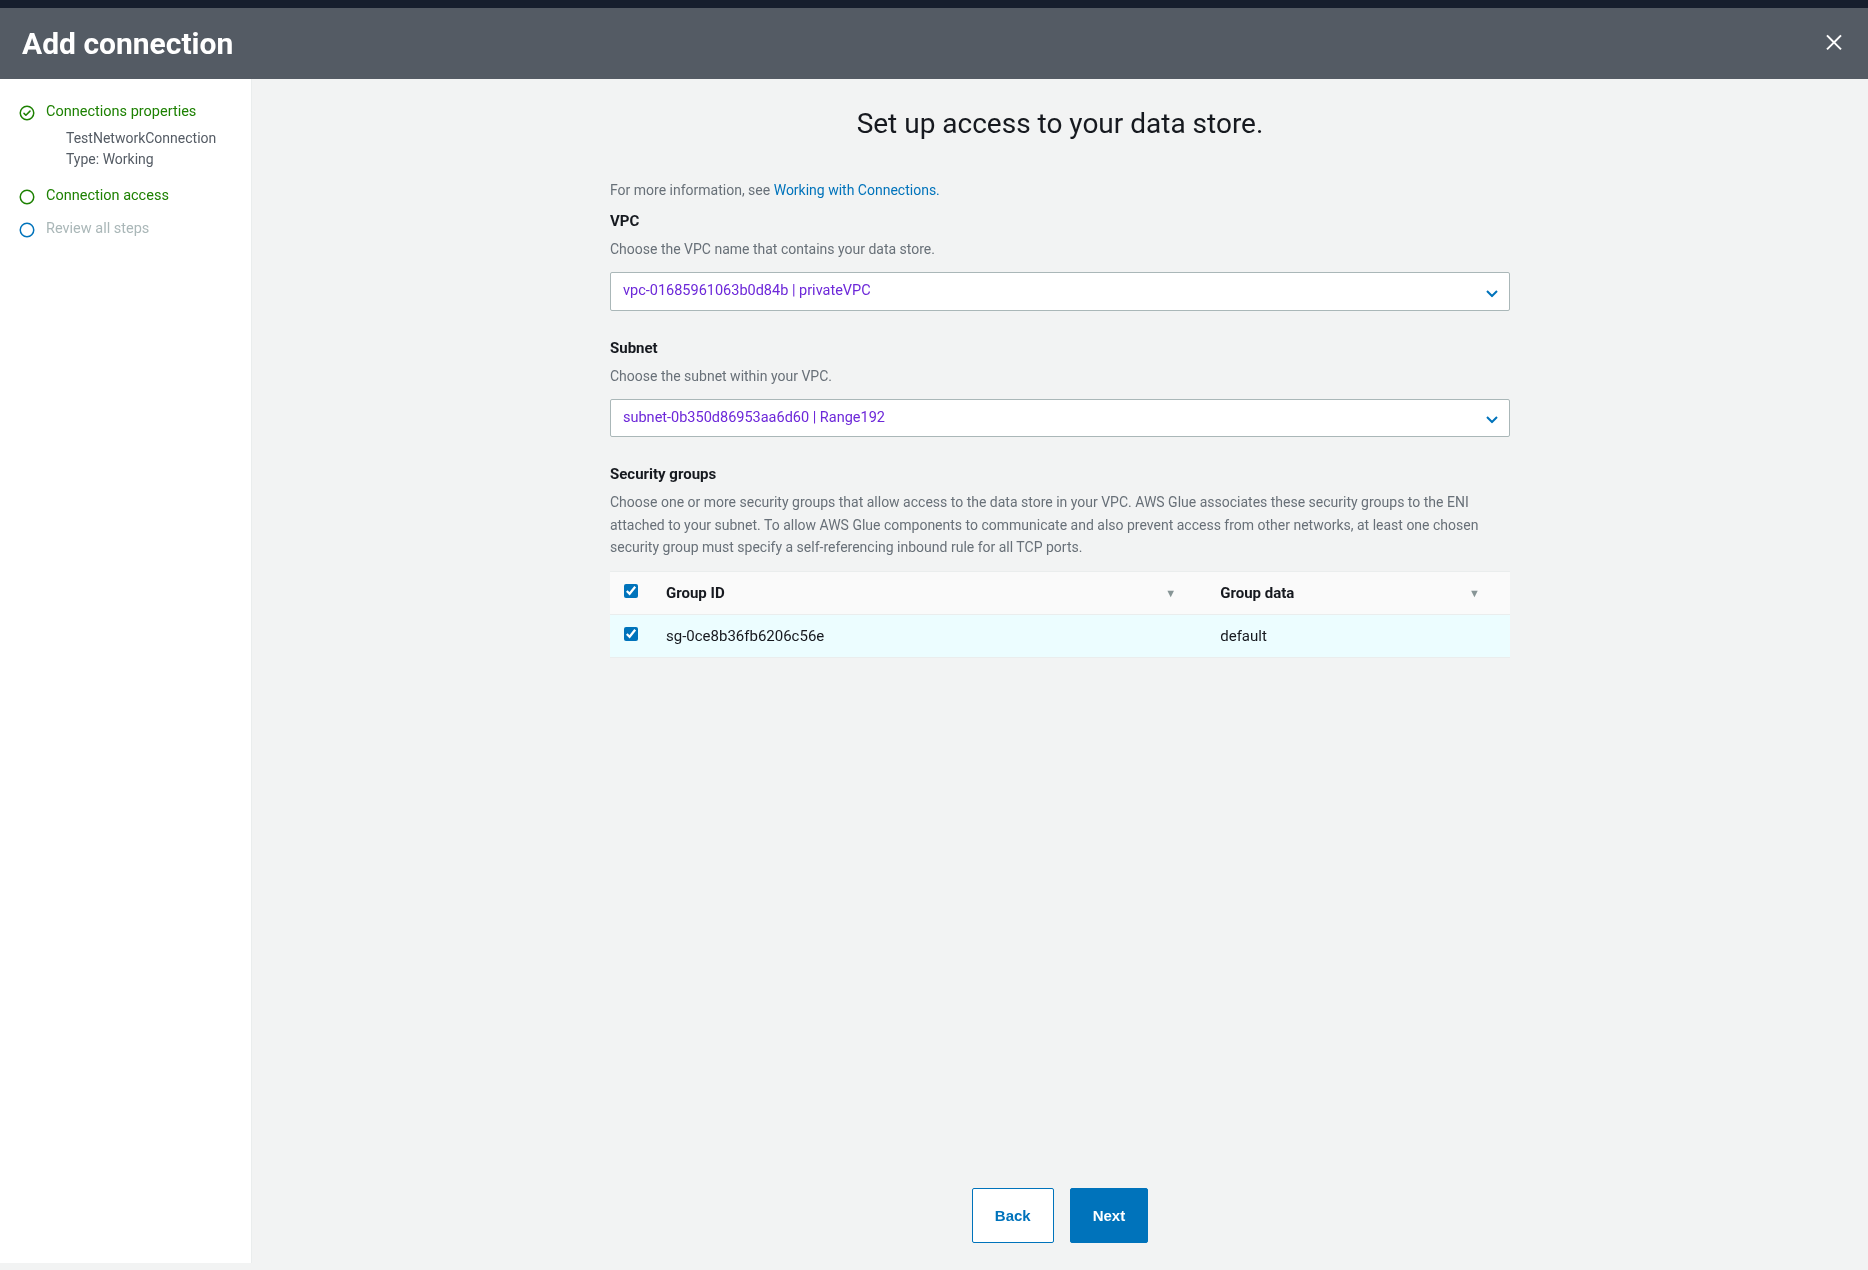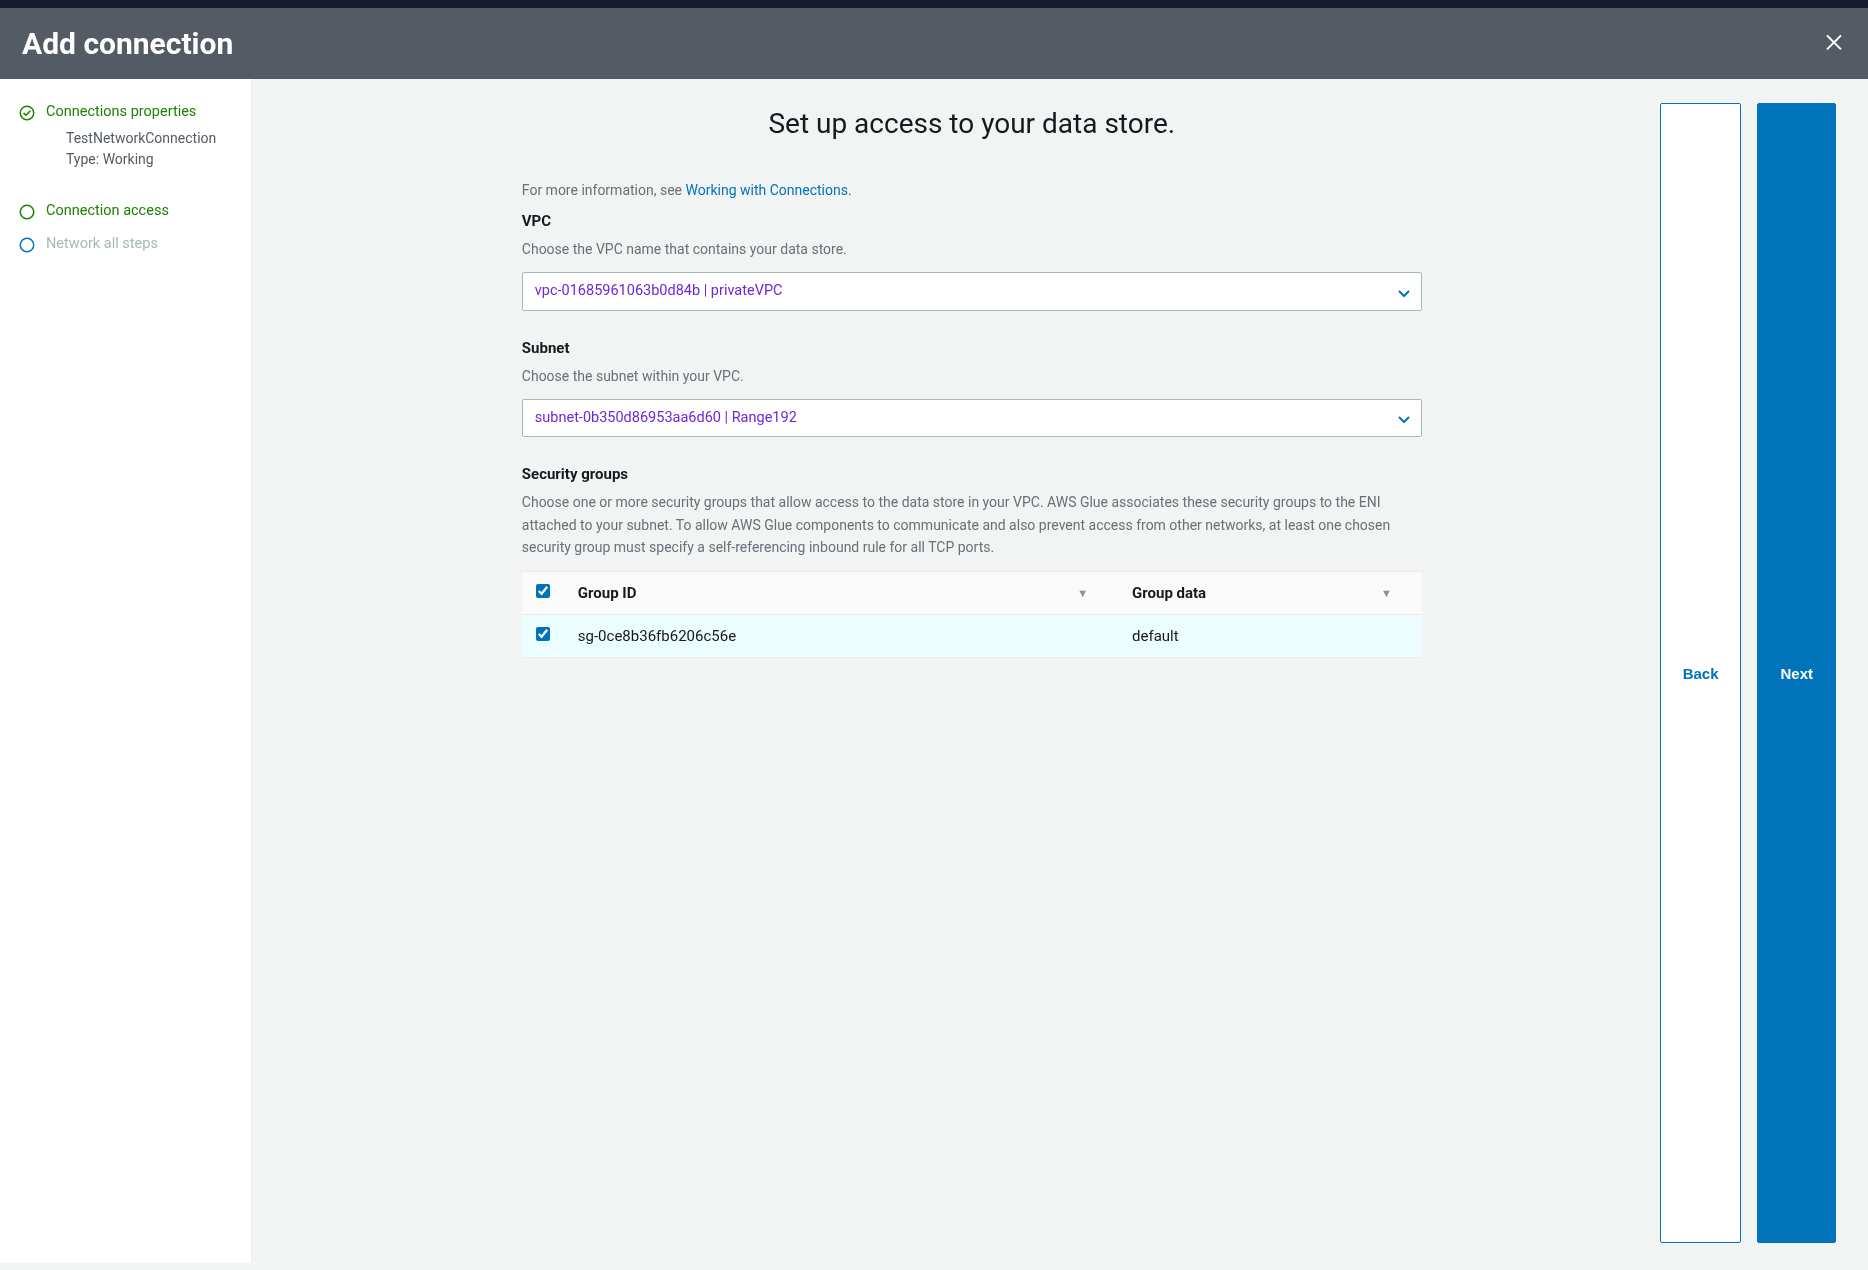--- a/index.html
+++ b/index.html
@@ -68,31 +68,31 @@
     .step-active .step-label {
       color: #1d8102;
       font-weight: 400;
     }
     .step-inactive .step-label {
       color: #aab7b8;
     }
     .step-details {
       margin-left: 48px;
       margin-top: -8px;
-      margin-bottom: 32px;
+      margin-bottom: 17px;
       font-size: 14px;
       color: #545b64;
       line-height: 1.5;
       word-break: break-word;
     }
     .main {
       flex: 1;
       padding: 0 32px;
       display: flex;
-      flex-direction: row;
+      flex-direction: column;
     }
     .content {
       flex: 1;
       max-width: 900px;
       margin: 0 auto;
       width: 100%;
       padding-top: 28px;
     }
     .page-title {
       text-align: center;
@@ -261,21 +261,21 @@
       </span>
       <span class="step-label">Connection access</span>
     </div>
 
     <div class="step step-inactive">
       <span class="step-icon">
         <svg viewBox="0 0 24 24" fill="none" stroke="#0073bb" stroke-width="2">
           <circle cx="12" cy="12" r="9"></circle>
         </svg>
       </span>
-      <span class="step-label">Network all steps</span>
+      <span class="step-label">Review all steps</span>
     </div>
 
   </aside>
 
   <main class="main">
     <div class="content">
       <h2 class="page-title">Set up access to your data store.</h2>
 
       <p class="info-text">
         <span>For more information, see </span><a href="#" class="info-link">Working with Connections.</a>

